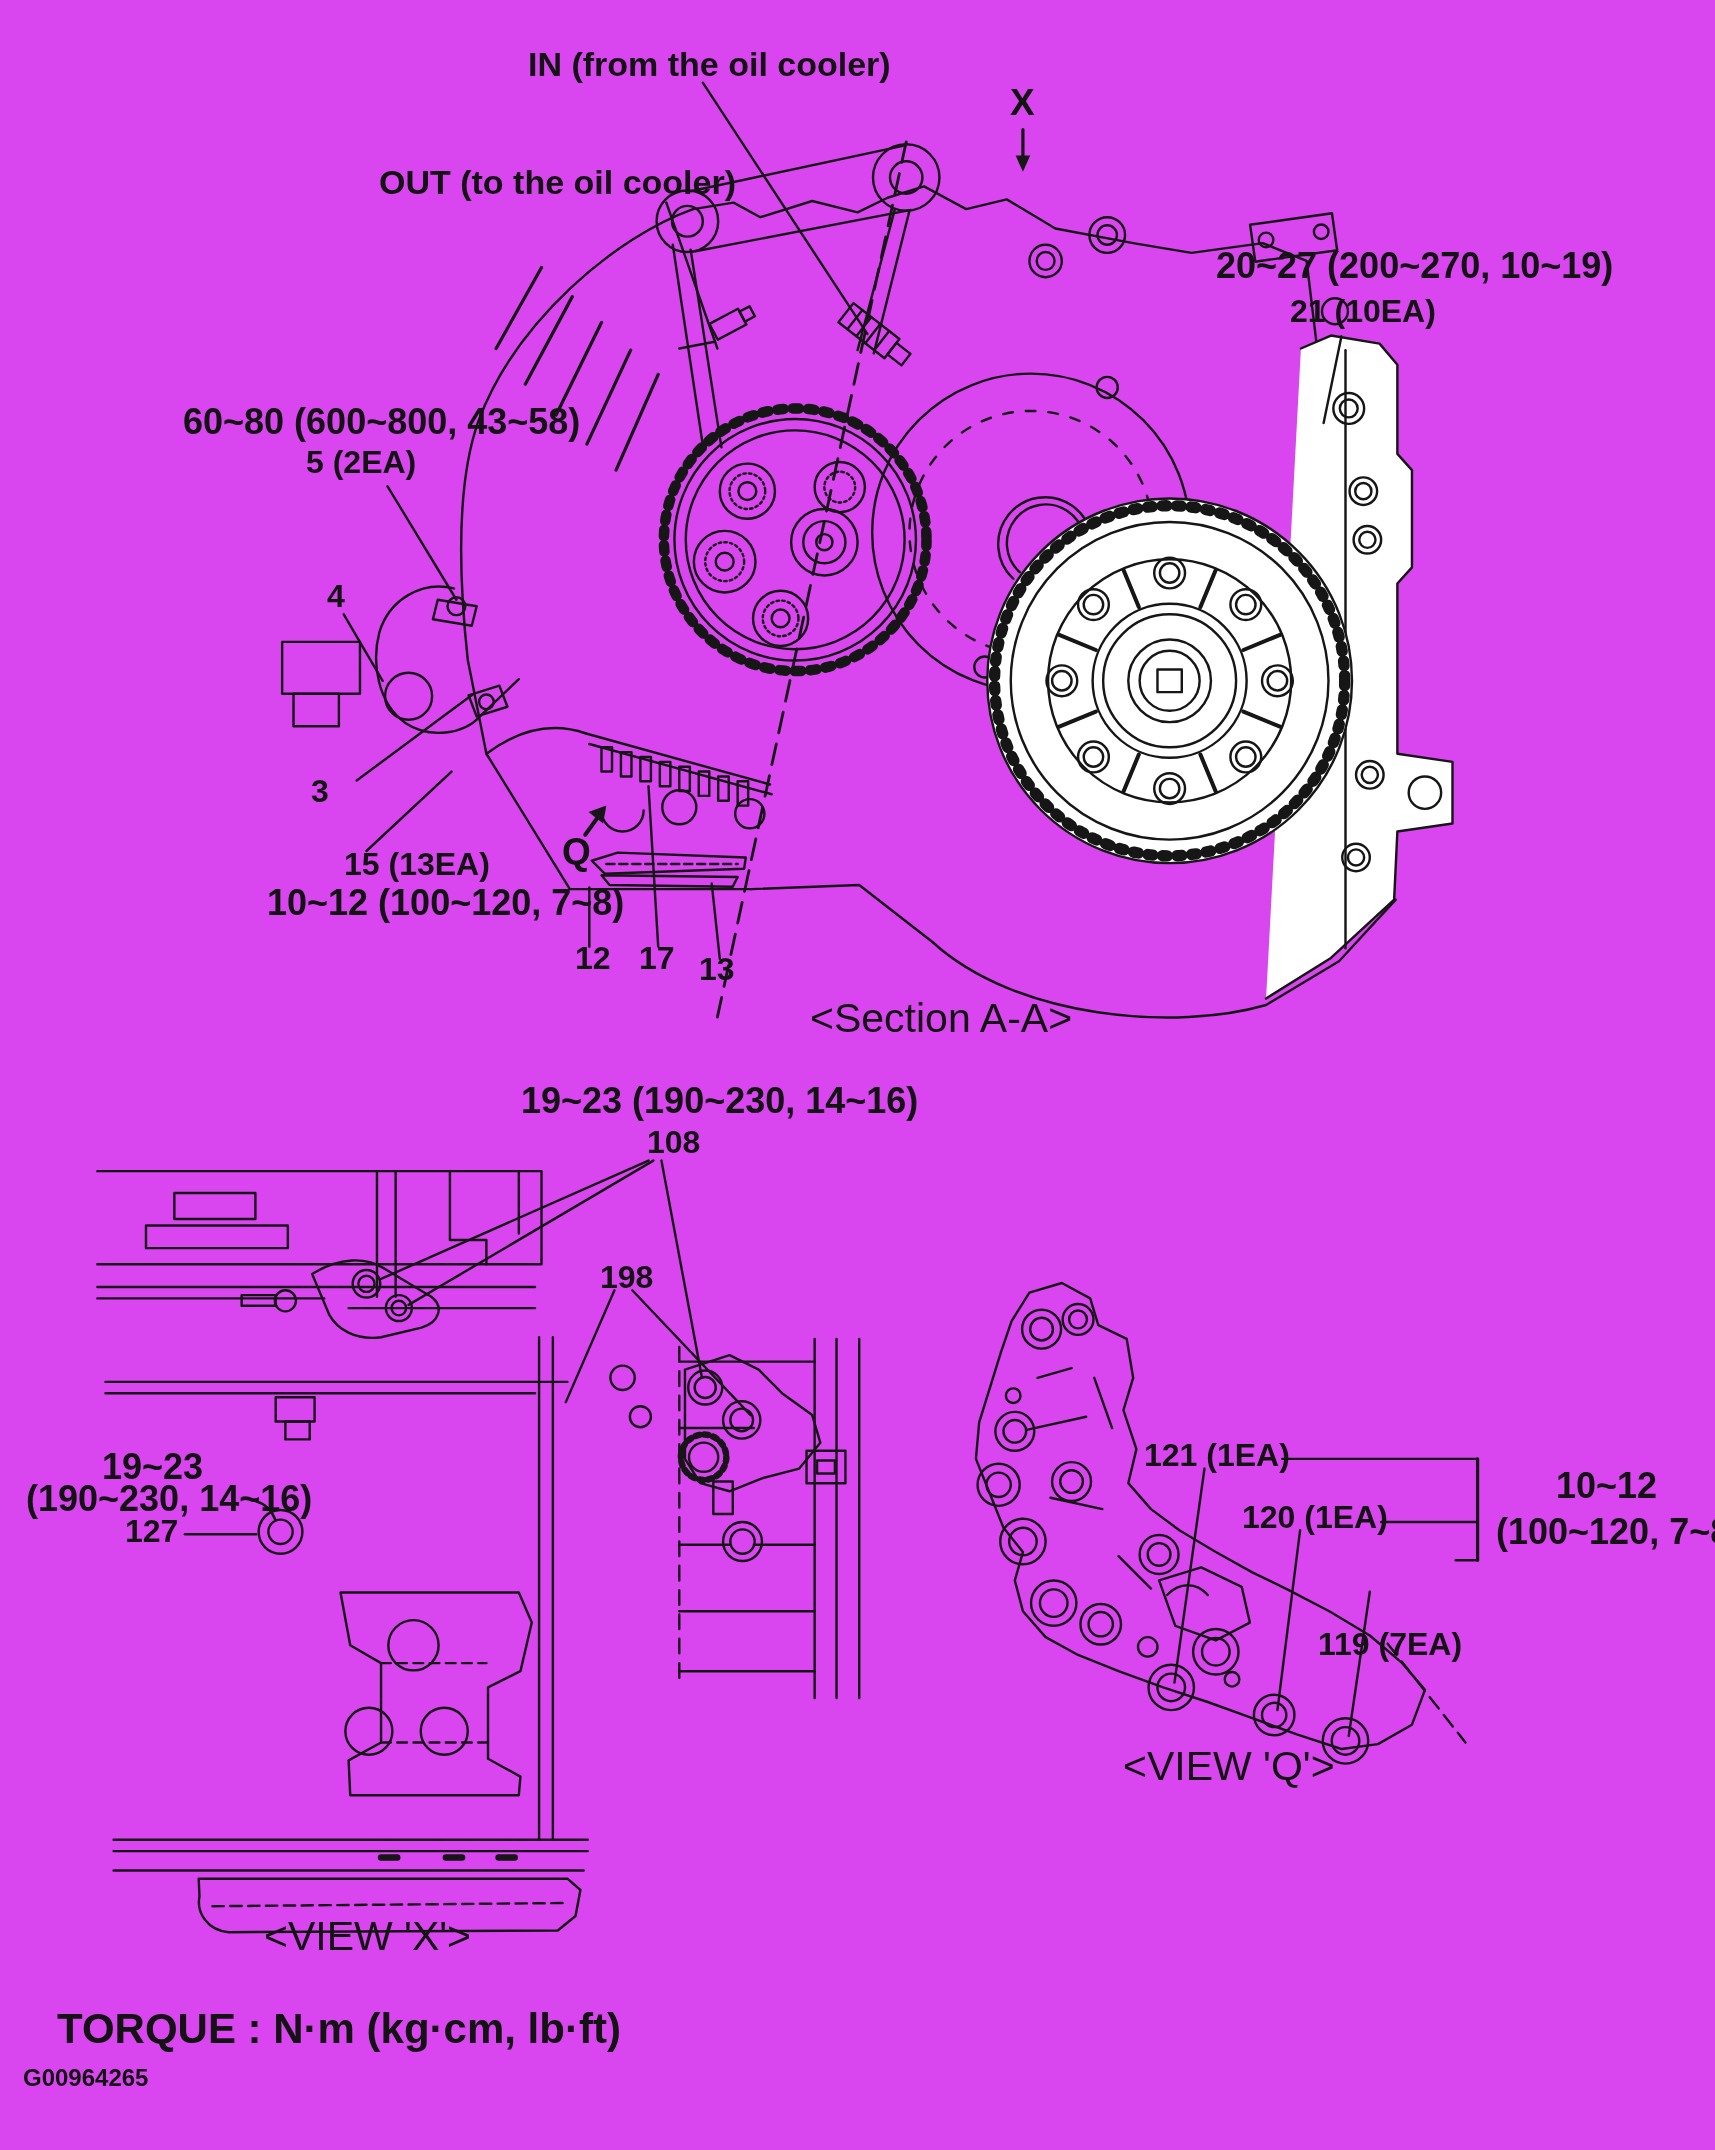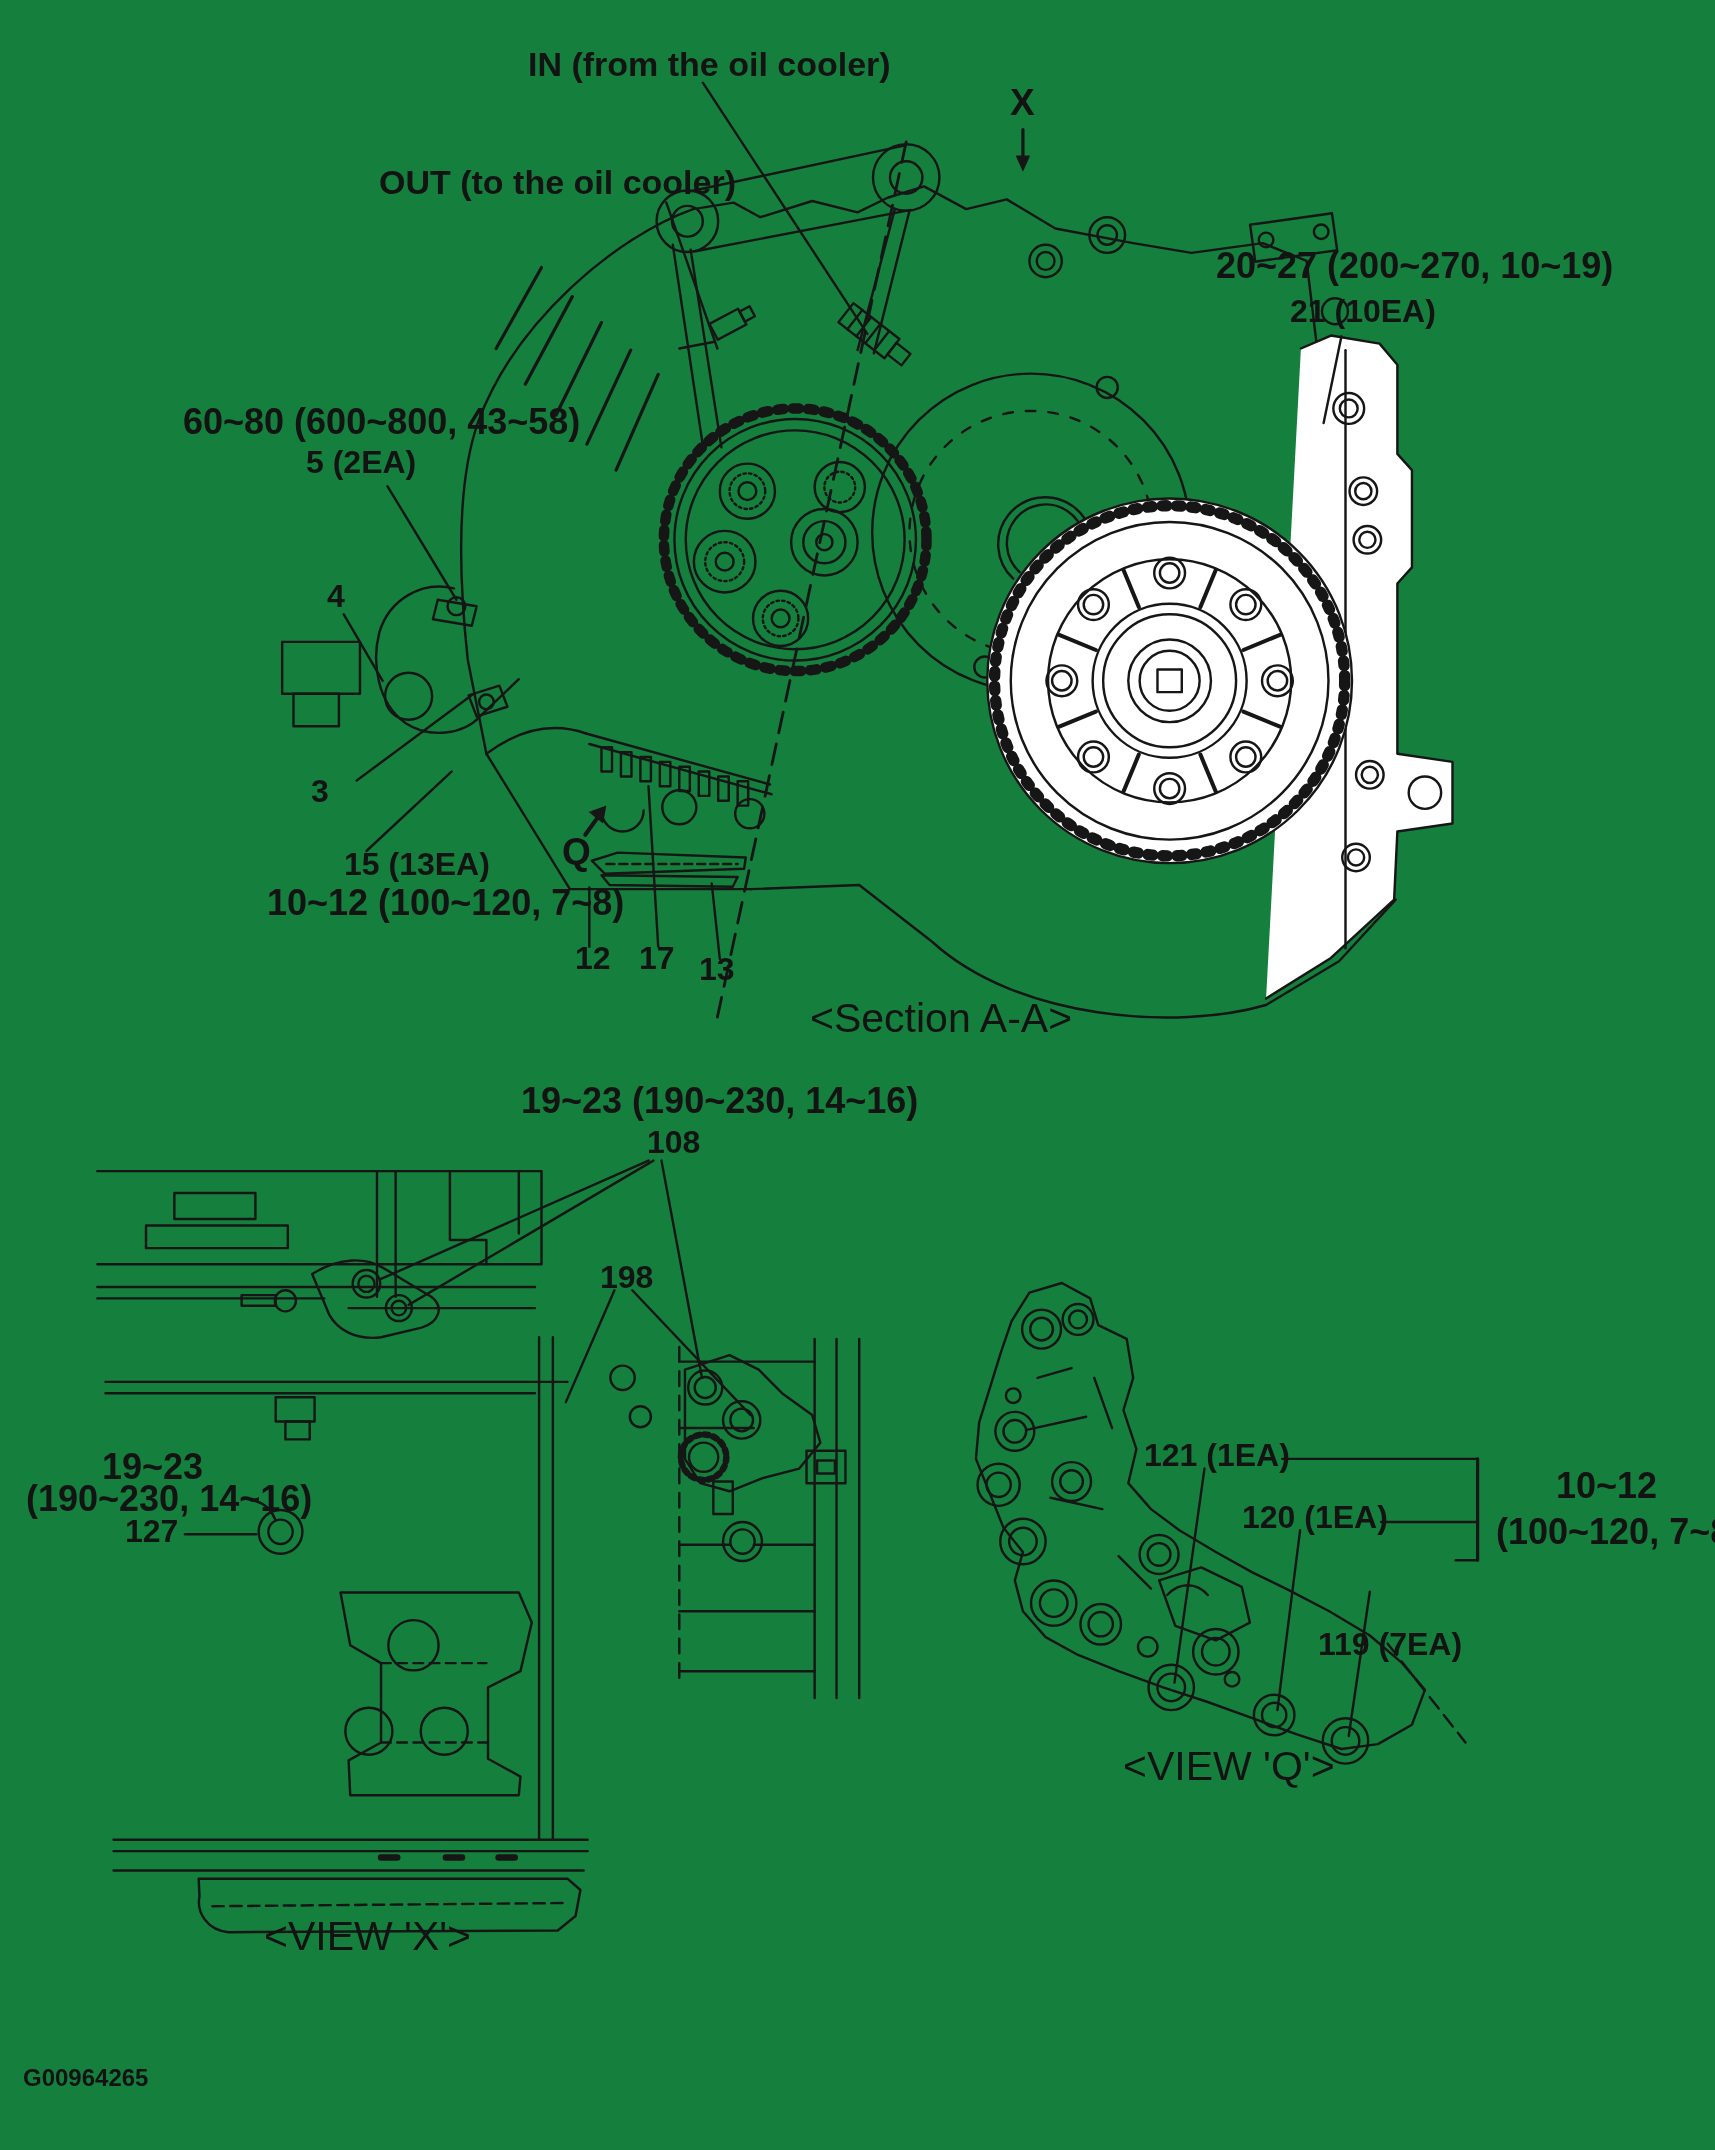--- a/index.html
+++ b/index.html
@@ -1,19 +1,19 @@
 <!DOCTYPE html>
 <html style="font-size:13px"><head>
 <meta charset="utf-8">
 <style>
   html,body{margin:0;padding:0;background:#e8e8e8;}
   .page{
     position:relative;
     width:1716px;height:2151px;
-    background:#15803d;
+    background:#d946ef;
     font-family:"Liberation Sans", sans-serif;
     color:#141414;
     overflow:hidden;
   }
   .art{position:absolute;left:0;top:0;width:100%;height:100%;}
   .lbl{
     position:absolute;
     white-space:nowrap;
     line-height:1;
     font-size:32px;
@@ -378,16 +378,17 @@
 
   <div class="lbl partnum" style="left:1144px;top:1439px">121 (1EA)</div>
   <div class="lbl partnum" style="left:1242px;top:1501px">120 (1EA)</div>
   <div class="lbl partnum" style="left:1318px;top:1628px">119 (7EA)</div>
   <div class="lbl torque" style="left:1556px;top:1468px">10~12</div>
   <div class="lbl torque" style="left:1496px;top:1514px">(100~120, 7~8)</div>
 
   <div class="lbl caption" style="left:1123px;top:1746px">&lt;VIEW 'Q'&gt;</div>
   <div class="lbl caption" style="left:264px;top:1916px">&lt;VIEW 'X'&gt;</div>
 
+  <div class="lbl note" style="left:57px;top:2008px">TORQUE : N·m (kg·cm, lb·ft)</div>
   <div class="lbl figid" style="left:23px;top:2066px">G00964265</div>
 
 </div>
 
 
 </body></html>

